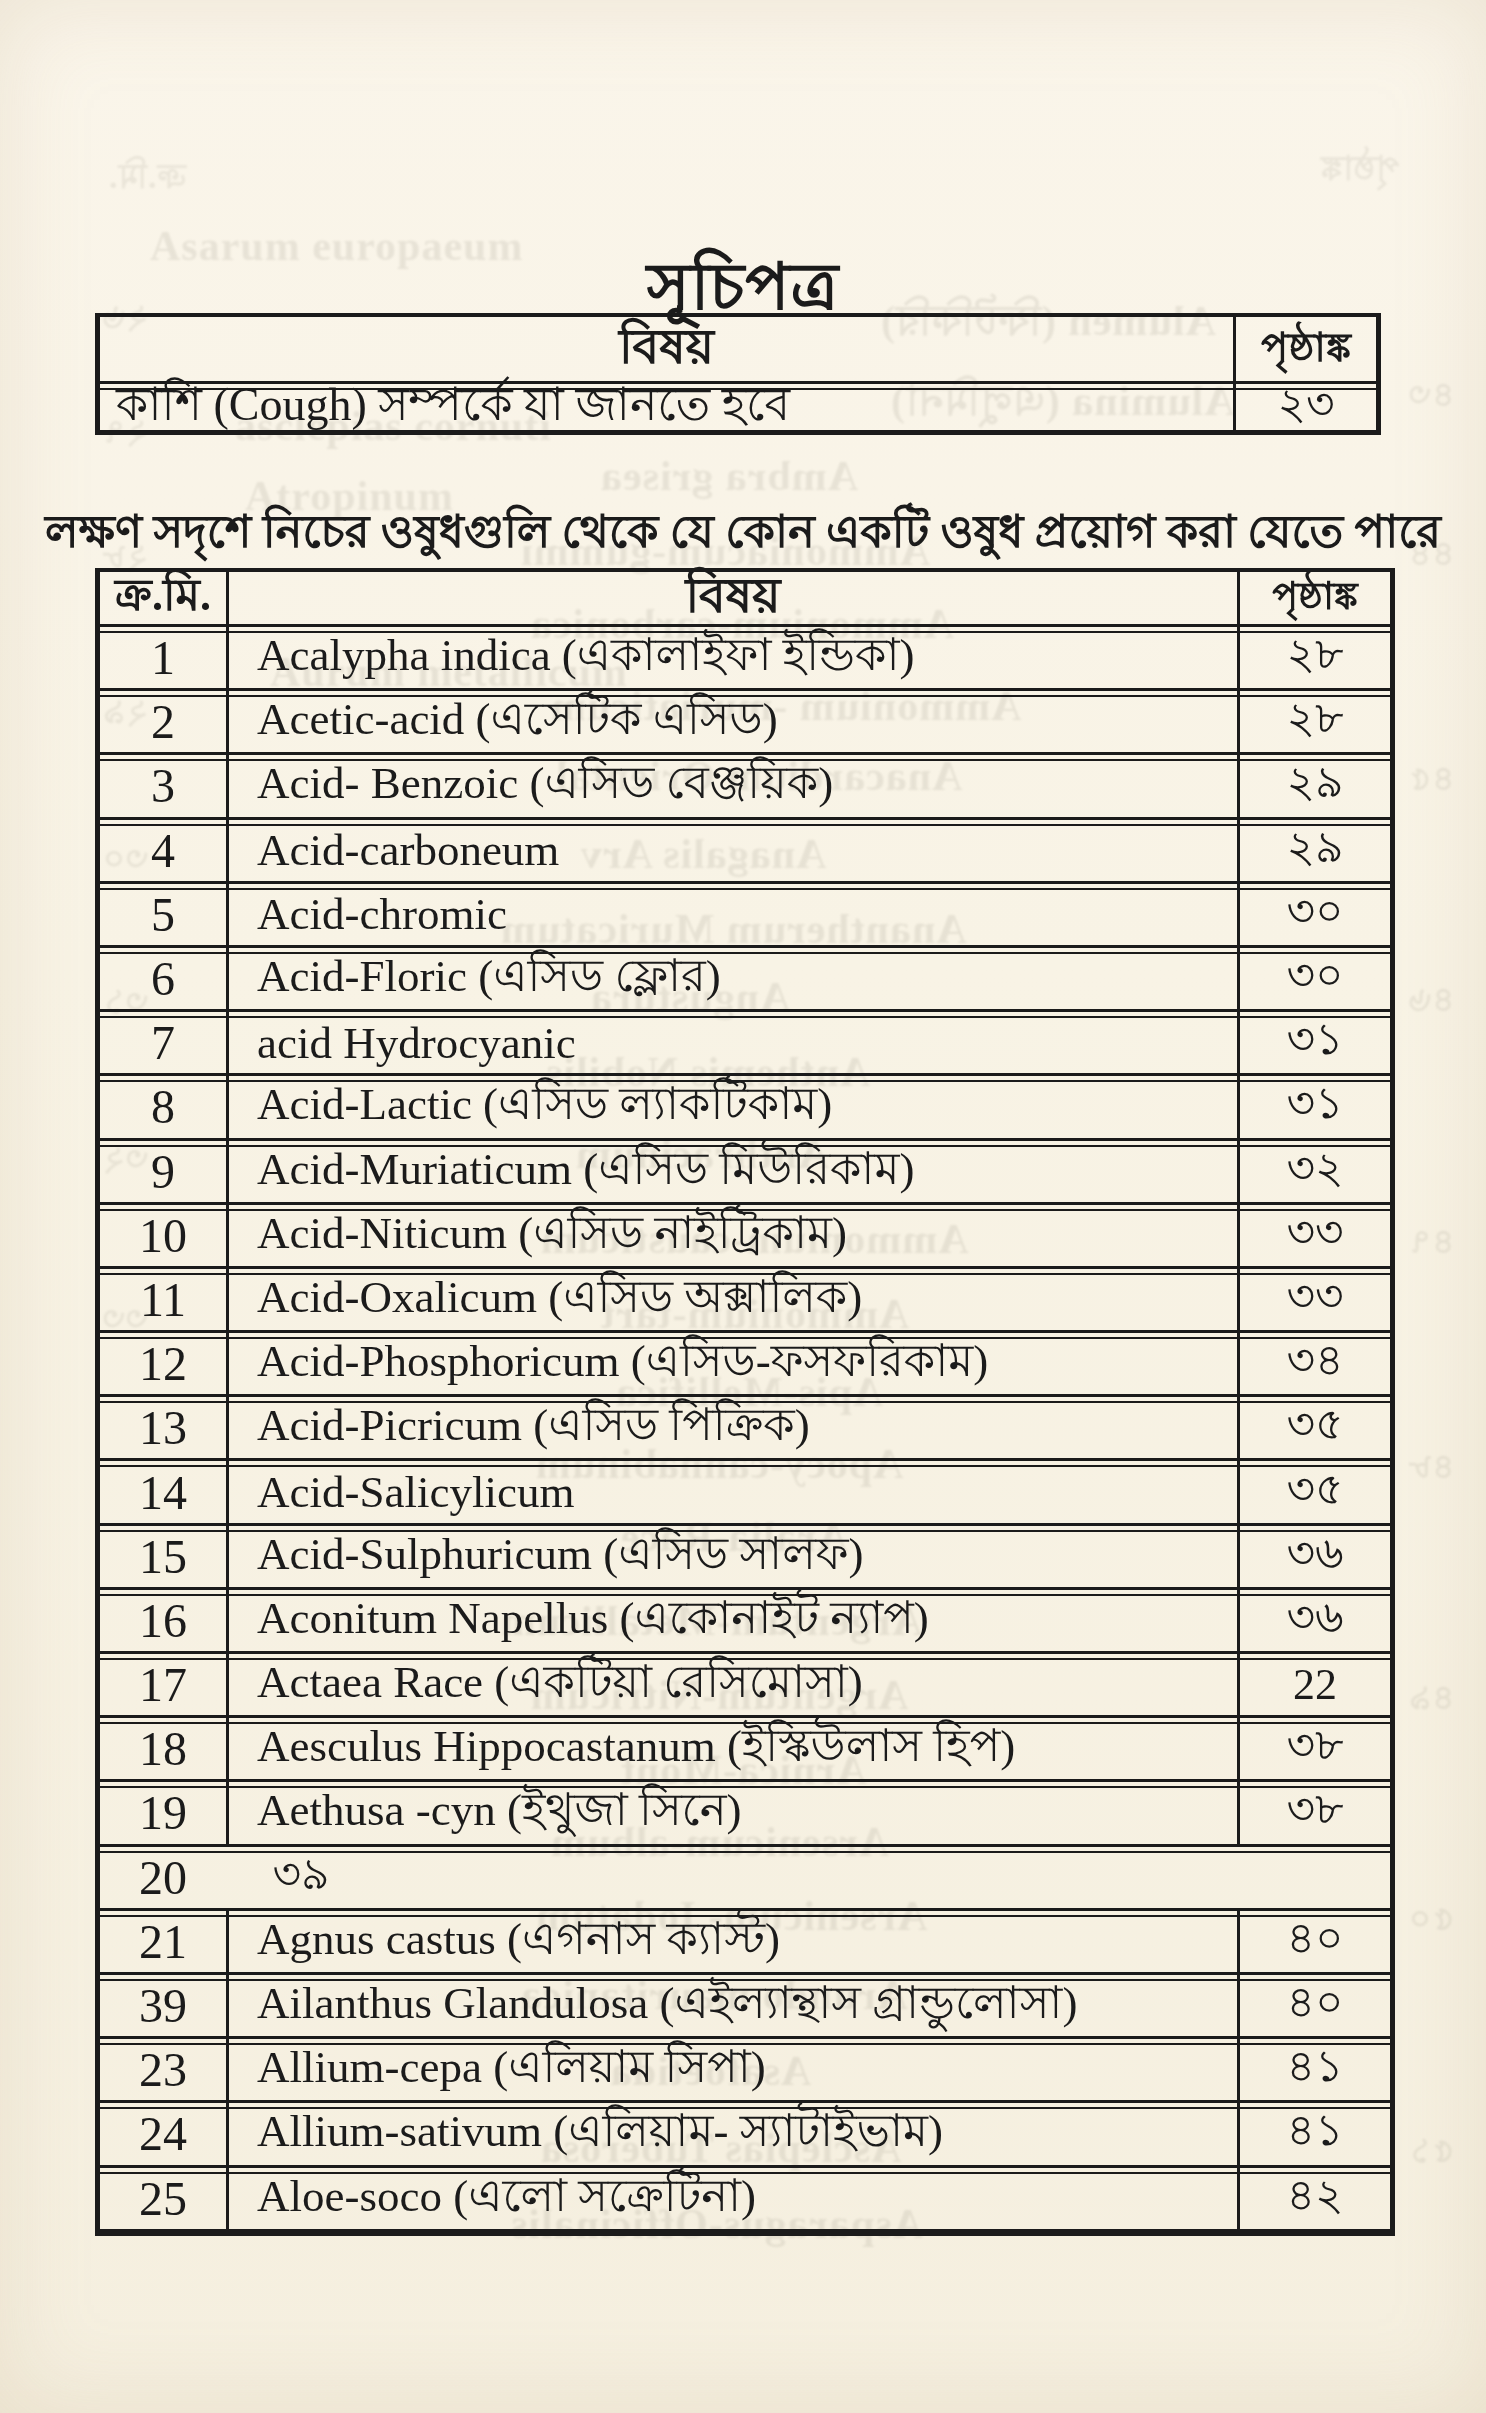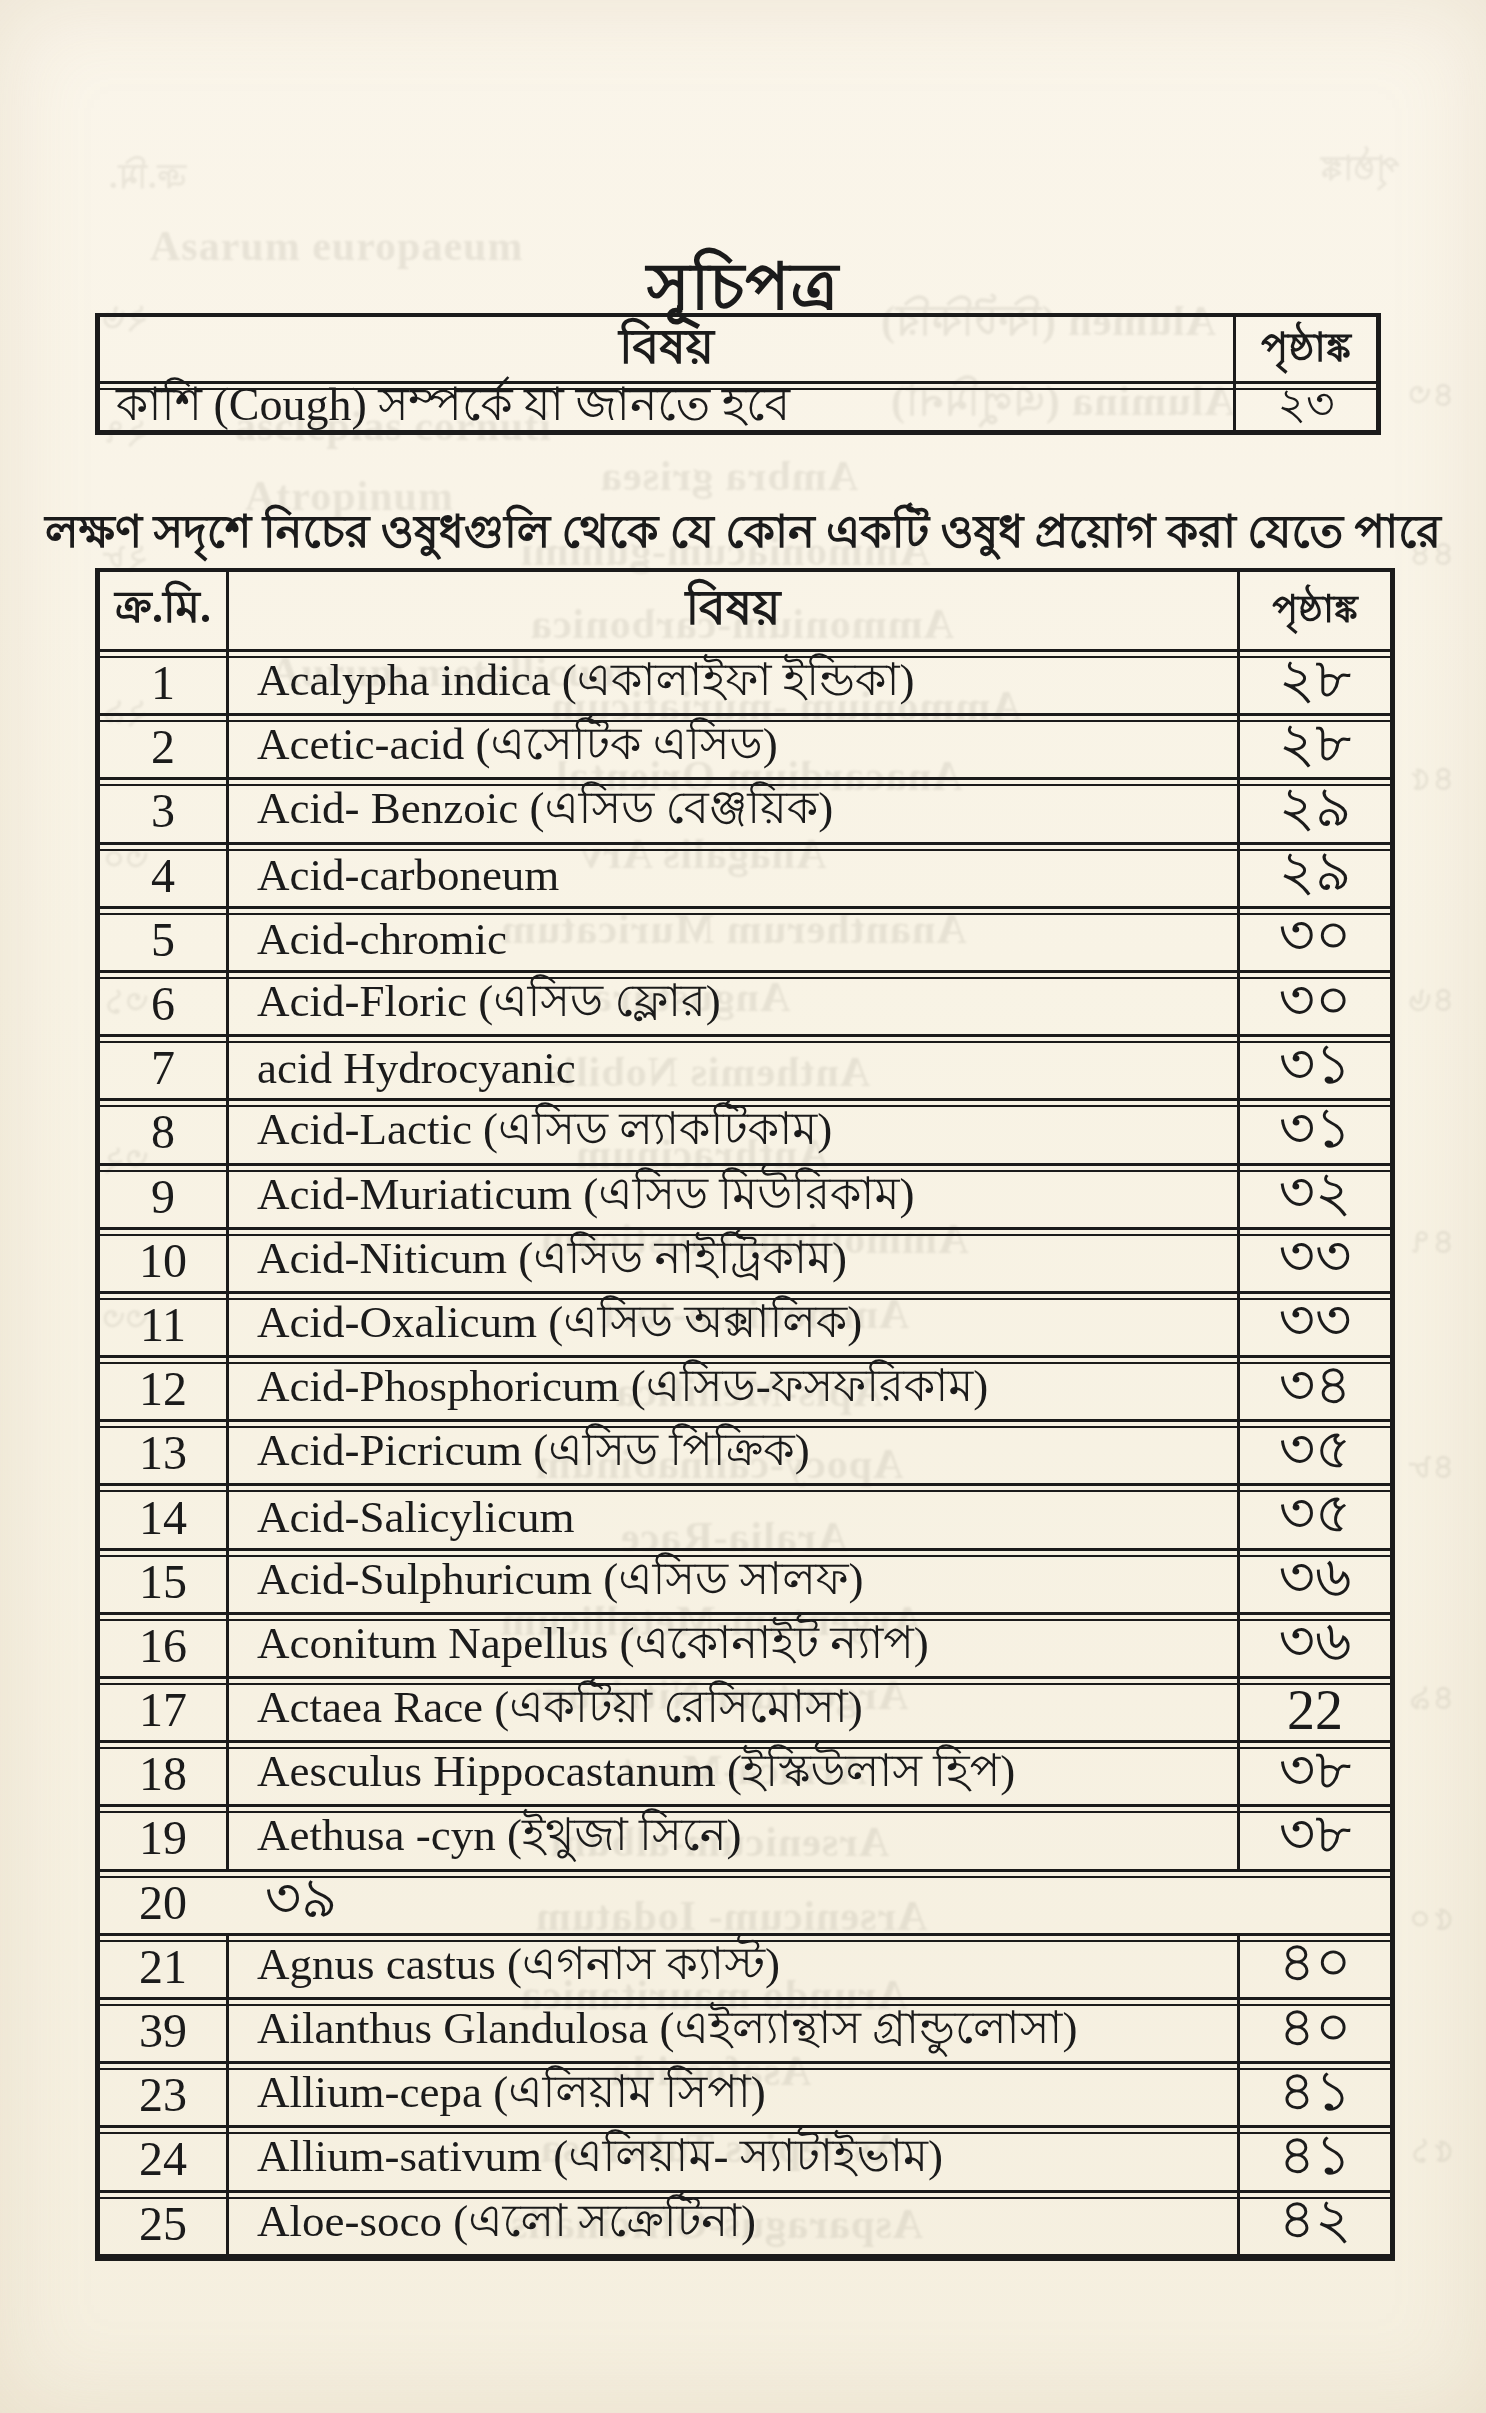--- a/index.html
+++ b/index.html
@@ -61,33 +61,33 @@
     text-align:center;font-size:45px;font-weight:bold;
     white-space:nowrap;
   }
   
   .medicine-table{
     position:absolute;left:95px;top:568px;width:1300px;
     border:5px solid var(--ink);border-top-width:4px;border-bottom-width:7px;
     box-sizing:border-box;background:transparent;
   }
   .mrow{display:flex;box-sizing:border-box;position:relative;}
-  .m-head{height:77px;font-weight:bold;}
+  .m-head{height:52px;font-weight:bold;}
   .m-head .c1{font-size:44px;}
   .m-head .c2{font-size:48px;}
   .m-head .c3{font-size:38px;}
   .m-data{height:64.2px;border-top:3px solid var(--ink);}
   .m-data::before{content:'';position:absolute;top:4px;left:0;right:0;height:2px;background:var(--ink);z-index:2;}
   .mrow .c1{width:126px;display:flex;align-items:center;justify-content:center;box-sizing:border-box;}
   .mrow .c2{flex:1;border-left:3px solid var(--ink);border-right:3px solid var(--ink);display:flex;align-items:center;box-sizing:border-box;}
   .mrow .c3{width:150px;display:flex;align-items:center;justify-content:center;box-sizing:border-box;}
   .m-head .c2{justify-content:center;}
   .m-data .c1{font-size:48px;}
   .m-data .c2{padding-left:28px;font-size:45px;white-space:nowrap;}
-  .m-data .c3{font-size:56px;text-align:center;}
+  .m-data .c3{font-size:44px;text-align:center;}
 </style>
 </head>
 <body>
 
 <div class="bleed-layer">
     <div class="bleed" style="left: 150px; top: 222px;">Asarum europaeum</div>
     <div class="bleed mir" style="left: 880px; top: 288px;">Alumen (ফিটকিরি)</div>
     <div class="bleed mir" style="left: 890px; top: 368px;">Alumina (এলুমিনা)</div>
     <div class="bleed" style="left: 235px; top: 402px;">asclepias cornuti</div>
     <div class="bleed mir" style="left: 600px; top: 452px;">Ambra grisea</div>

